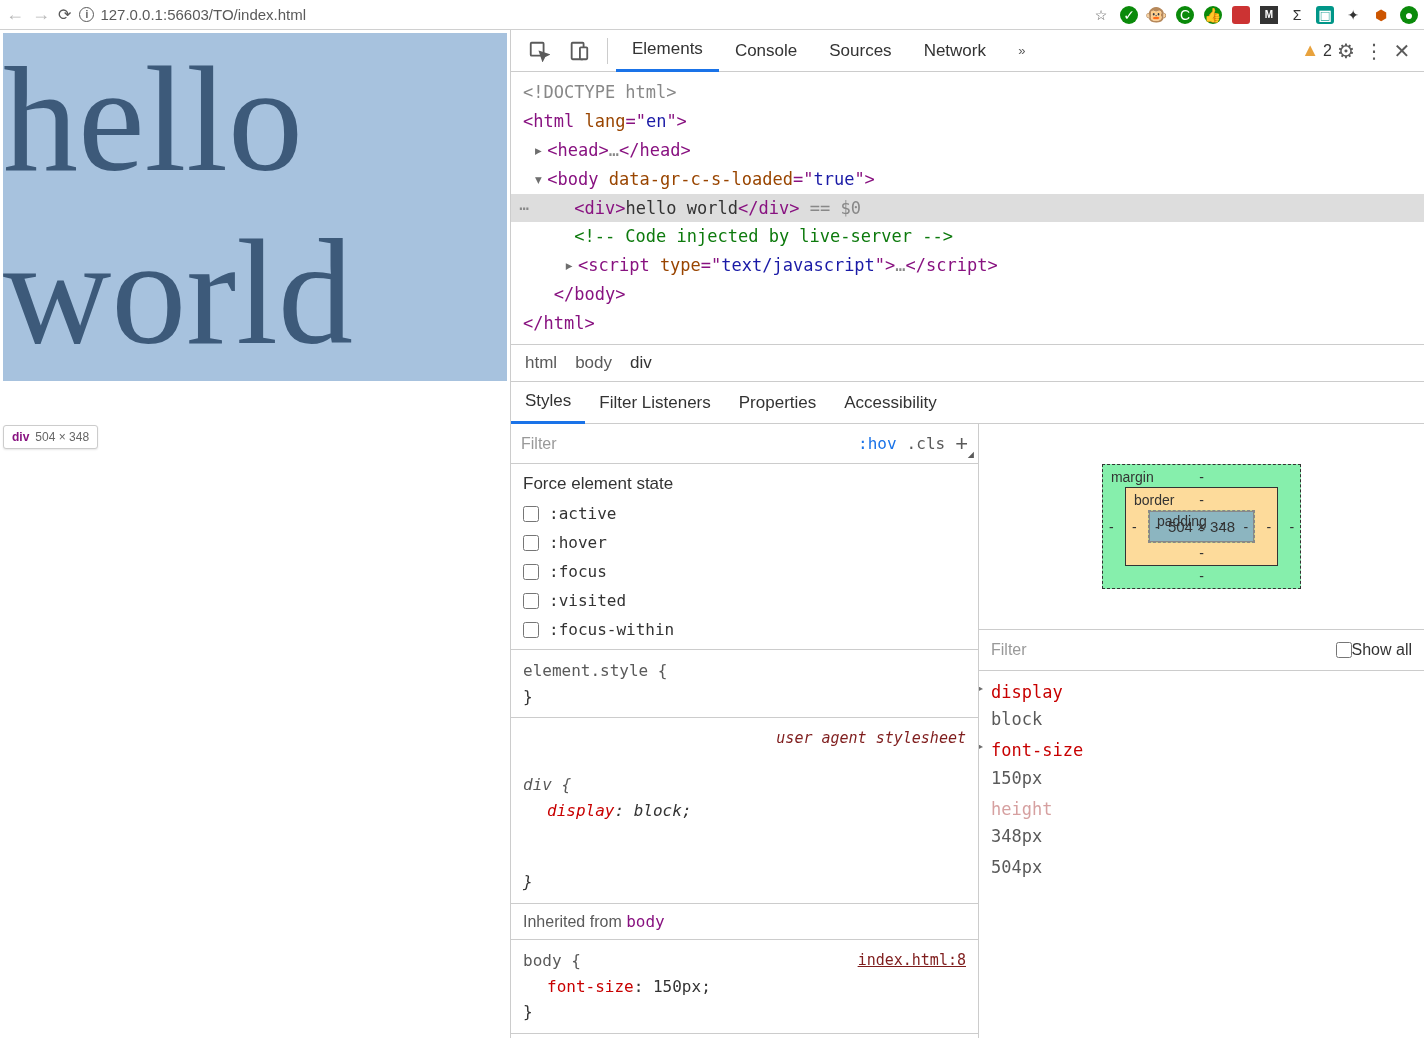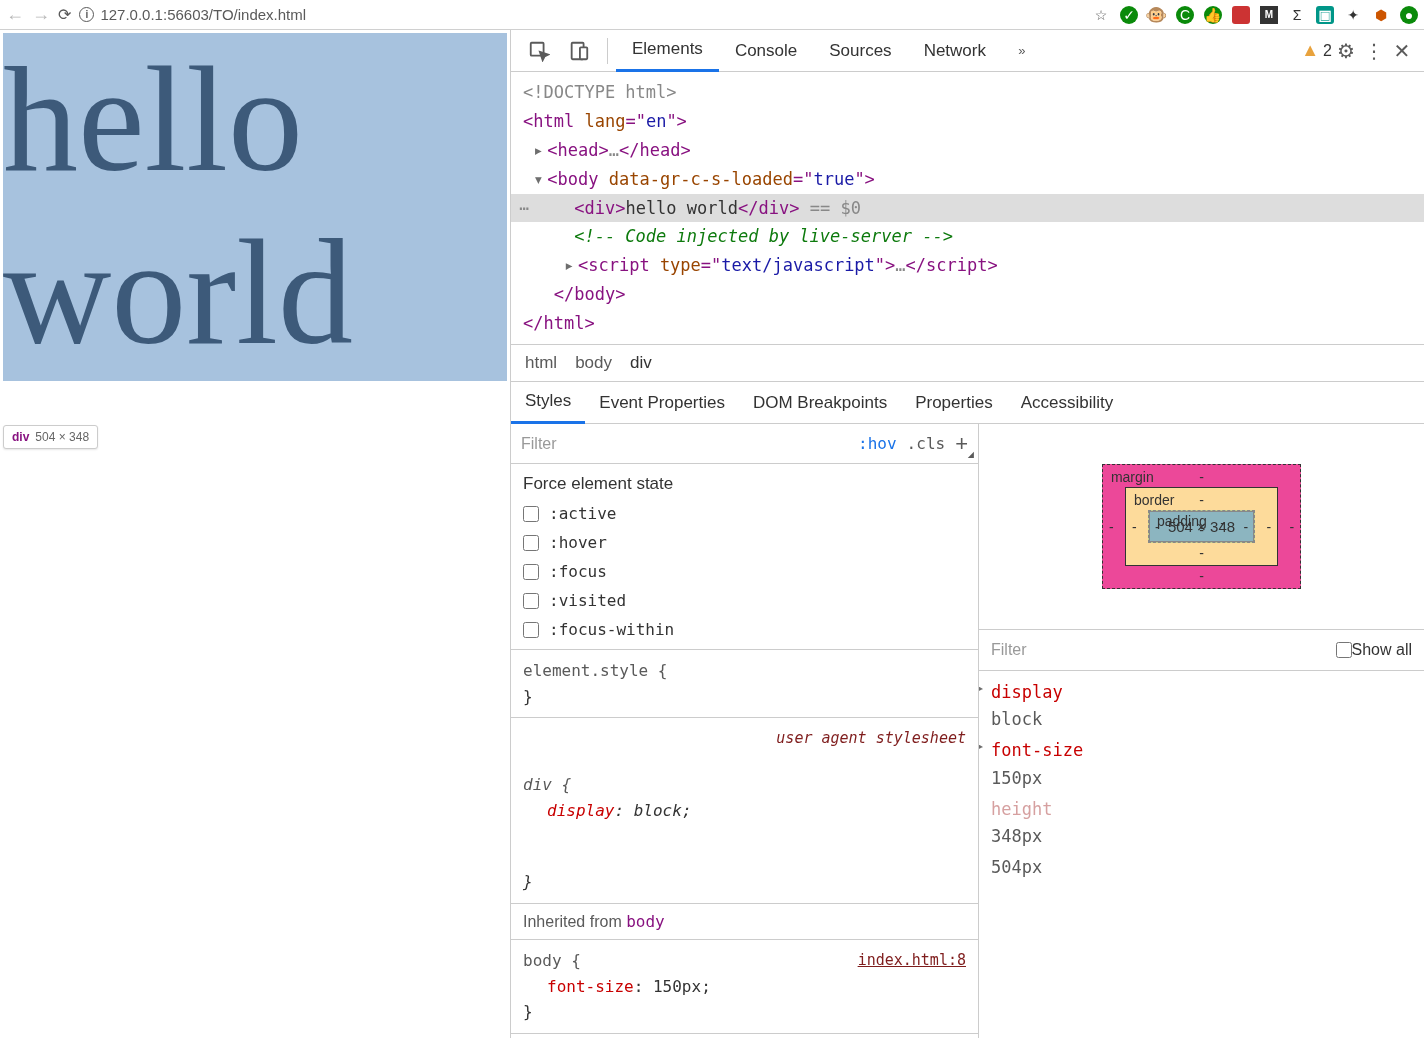--- a/index.html
+++ b/index.html
@@ -39,21 +39,21 @@
 
 .dom-tree { font-family: Menlo, Consolas, monospace; font-size: 17px; line-height: 1.7; padding: 6px 0; }
 .dom-line { white-space: pre; padding: 0 12px; }
 .dom-line.selected { background: #ddd; position: relative; }
 .dom-line.selected .sel-dots { position: absolute; left: 8px; color: #888; }
 .dom-arrow { color: #6e6e6e; display: inline-block; width: 14px; }
 .dom-tag { color: #881280; }
 .dom-attr { color: #994500; }
 .dom-val { color: #1a1aa6; }
 .dom-text { color: #333; }
-.dom-comment { color: #0d7a0d; font-style: italic; }
+.dom-comment { color: #0d7a0d; }
 .dom-punct { color: #881280; }
 .dom-gray { color: #888; }
 
 .breadcrumb { display: flex; gap: 18px; padding: 8px 14px; font-size: 17px; border-top: 1px solid #ccc; border-bottom: 1px solid #ccc; }
 .breadcrumb span { color: #5a5a5a; }
 .breadcrumb span.active { color: #333; }
 
 .styles-tabbar { display: flex; height: 42px; border-bottom: 1px solid #ccc; align-items: center; }
 .styles-tabbar .s-tab { padding: 0 14px; height: 42px; display: flex; align-items: center; font-size: 17px; color: #333; }
 .styles-tabbar .s-tab.active { border-bottom: 3px solid #1a73e8; }
@@ -81,21 +81,21 @@
 .style-block .selector-it { font-style: italic; margin-top: 46px; }
 .style-block .src { float: right; color: #7f1d1d; font-size: 15px; text-align: right; }
 .style-block .src-link { text-decoration: underline; }
 .style-block .src-it { font-style: italic; }
 .style-block .prop { color: #c80000; padding-left: 24px; }
 .style-block .val { color: #333; }
 .inherited-row { padding: 8px 12px; border-bottom: 1px solid #ccc; font-size: 16px; color: #5a5a5a; }
 .inherited-row .link { color: #881280; font-family: Menlo, monospace; }
 
 .box-model-wrap { padding: 40px 30px; display: flex; justify-content: center; }
-.bm-margin { background: #ec4899; border: 1.5px dashed #333; padding: 22px; position: relative; }
+.bm-margin { background: #86efac; border: 1.5px dashed #333; padding: 22px; position: relative; }
 .bm-border { background: #fddb9b; border: 1.5px solid #333; padding: 22px; position: relative; }
 .bm-padding { background: #c3d08b; border: 1.5px dashed #888; position: relative; }
 .bm-content { background: #8cb5c0; border: 1px solid #888; padding: 6px 18px; font-size: 15px; color: #333; text-align: center; }
 .bm-label { position: absolute; top: 4px; left: 8px; font-size: 14px; color: #333; }
 .bm-dash { position: absolute; font-size: 14px; color: #333; }
 .bm-dash.top { top: 4px; left: 50%; transform: translateX(-50%); }
 .bm-dash.bottom { bottom: 4px; left: 50%; transform: translateX(-50%); }
 .bm-dash.left { left: 6px; top: 50%; transform: translateY(-50%); }
 .bm-dash.right { right: 6px; top: 50%; transform: translateY(-50%); }
 .bm-padding .bm-label { top: 2px; }
@@ -193,22 +193,21 @@
     </div>
 
     <div class="breadcrumb">
       <span>html</span>
       <span>body</span>
       <span class="active">div</span>
     </div>
 
     <div class="styles-tabbar">
       <div class="s-tab active">Styles</div>
-      <div class="s-tab">Event Properties</div>
-      <div class="s-tab">DOM Breakpoints</div>
+      <div class="s-tab">Filter Listeners</div>
       <div class="s-tab">Properties</div>
       <div class="s-tab">Accessibility</div>
     </div>
 
     <div class="panels">
       <div class="left-panel">
         <div class="filter-row">
           <input placeholder="Filter" style="">
           <span class="hov">:hov</span>
           <span class="cls">.cls</span>

